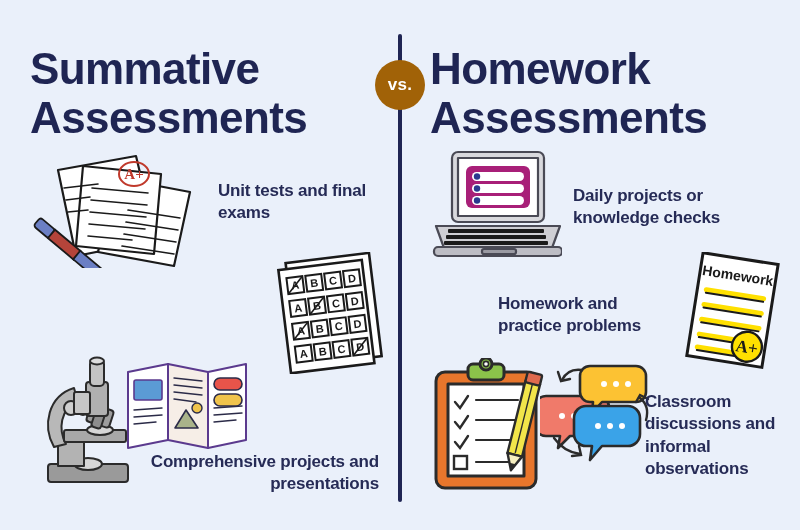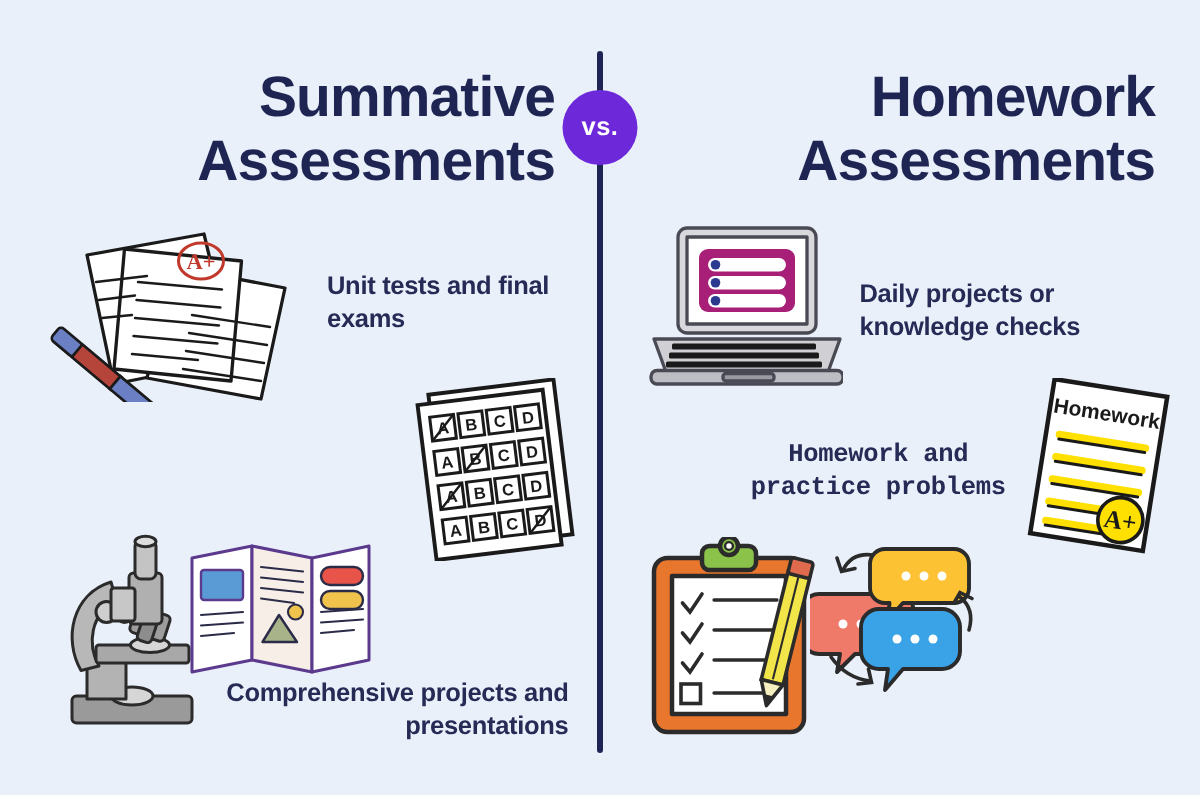--- a/index.html
+++ b/index.html
@@ -8,52 +8,52 @@
     background:#eaf0fa;
     font-family:"Liberation Sans", sans-serif;
     overflow:hidden;
     position:relative;
   }
   .stage{position:relative;width:800px;height:530px;}
 
   
   .col-title{
     position:absolute;
-    text-align:right;
+    text-align:left;
     color:#1f2553;
     font-weight:bold;
-    font-size:38px;
+    font-size:44px;
     line-height:1.12;
     letter-spacing:-0.6px;
   }
   #title-left{left:30px;top:44px;width:340px;}
   #title-right{left:430px;top:44px;width:340px;}
 
   
   .divider{
     position:absolute;left:398px;top:34px;width:4px;height:468px;
     background:#1f2553;border-radius:2px;
   }
   .vs-badge{
     position:absolute;left:375px;top:60px;width:50px;height:50px;
-    border-radius:50%;background:#6d28d9;
+    border-radius:50%;background:#a16207;
     display:flex;align-items:center;justify-content:center;
     color:#ffffff;font-weight:bold;font-size:17px;letter-spacing:0.3px;
   }
 
   
   .label{
     position:absolute;color:#262b56;font-size:17px;font-weight:bold;
     line-height:1.32;letter-spacing:-0.2px;
   }
   #label-unit{left:218px;top:180px;width:170px;text-align:left;}
   #label-standardized{left:108px;top:302px;width:200px;text-align:left;}
   #label-projects{left:134px;top:451px;width:245px;text-align:right;}
   #label-quizzes{left:573px;top:185px;width:200px;text-align:left;}
-  #label-homework{left:498px;top:293px;width:175px;text-align:center;font-family:Liberation Mono, monospace;}
+  #label-homework{left:498px;top:293px;width:175px;text-align:left;}
   #label-discussion{left:645px;top:391px;width:150px;text-align:left;}
 
   .art{position:absolute;}
 </style>
 </head>
 <body>
 
 <div class="stage">
 
   <div class="col-title" id="title-left">
@@ -339,14 +339,15 @@
     <g fill="none" stroke="#2b2b2b" stroke-width="2.4" stroke-linecap="round">
       <path d="M42 12 q-14 -2 -20 10"></path>
       <polyline points="18,14 21,23 30,21"></polyline>
       <path d="M14 80 q10 14 26 16"></path>
       <polyline points="32,98 41,97 39,88"></polyline>
       <path d="M106 62 q4 -14 -6 -22"></path>
       <polyline points="96,44 100,37 108,41"></polyline>
     </g>
   </svg>
 
+  <div class="label" id="label-discussion">Classroom discussions and informal observations</div>
 
 </div>
 
 </body></html>

